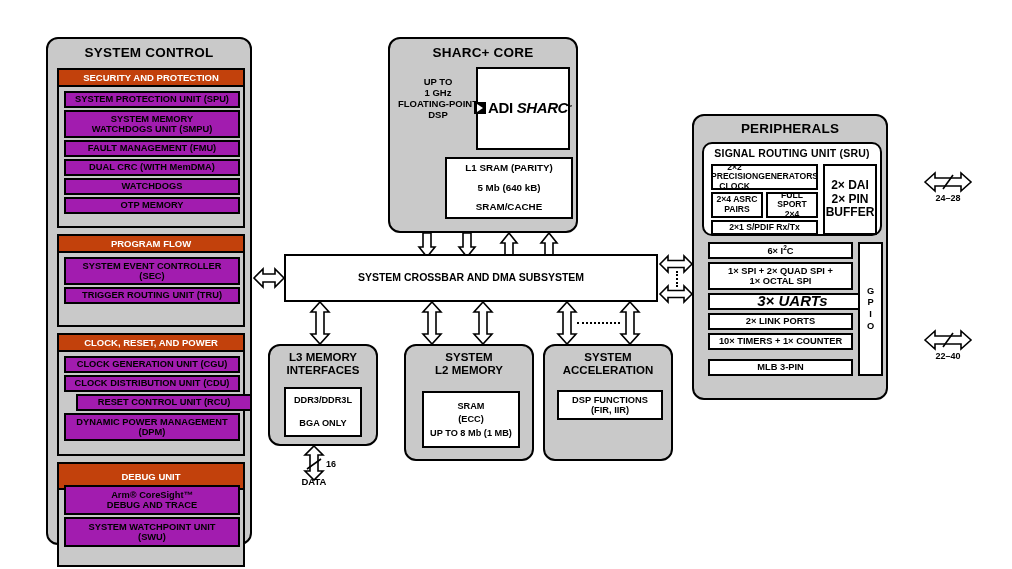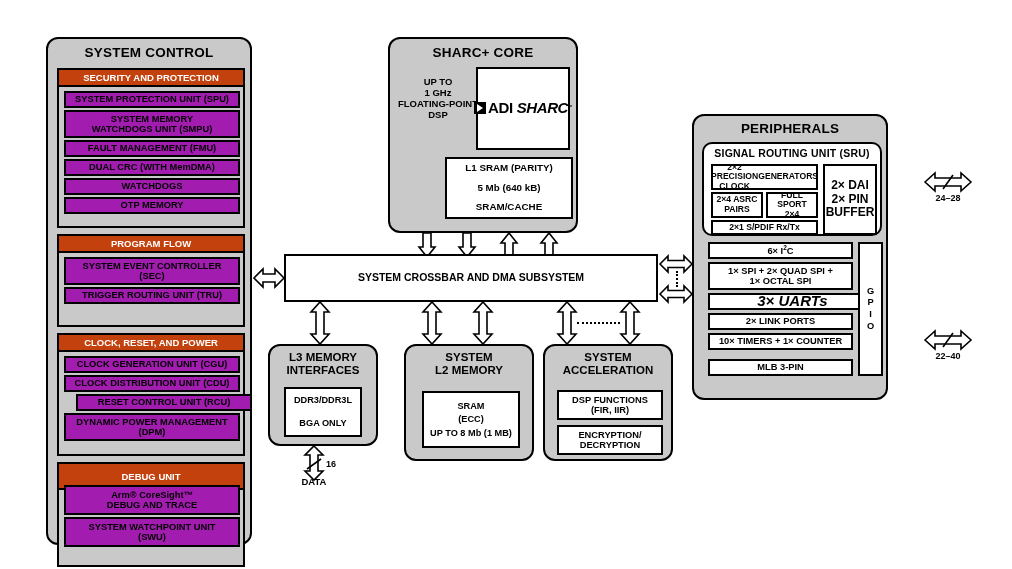--- a/index.html
+++ b/index.html
@@ -224,24 +224,20 @@
 
   <div class="panel" style="left:543px;top:344px;width:130px;height:117px;">
     <div class="label lg" style="left:0;right:0;top:5px;font-size:11.5px;">
       <div>SYSTEM</div>
       <div>ACCELERATION</div>
     </div>
     <div class="wcell" style="left:12px;top:44px;width:106px;height:30px;flex-direction:column;font-size:9.3px;">
       <span>DSP FUNCTIONS</span>
       <span>(FIR, IIR)</span>
     </div>
-    <div class="wcell" style="left:12px;top:79px;width:106px;height:30px;flex-direction:column;font-size:9.3px;">
-      <span>ENCRYPTION/</span>
-      <span>DECRYPTION</span>
-    </div>
   </div>
 
   <div class="panel" style="left:692px;top:114px;width:196px;height:286px;">
     <div class="panel-title xl" style="top:5px;font-size:13.5px;">PERIPHERALS</div>
 
     <div class="subpanel" style="left:8px;top:26px;width:180px;height:94px;">
       <div class="panel-title" style="top:3px;font-size:10.5px;">SIGNAL ROUTING UNIT (SRU)</div>
       <div class="wcell" style="left:7px;top:20px;width:107px;height:26px;flex-direction:row;font-size:8.6px;">
         <span>2×2 PRECISION CLOCK</span>
         <span>GENERATORS</span>

